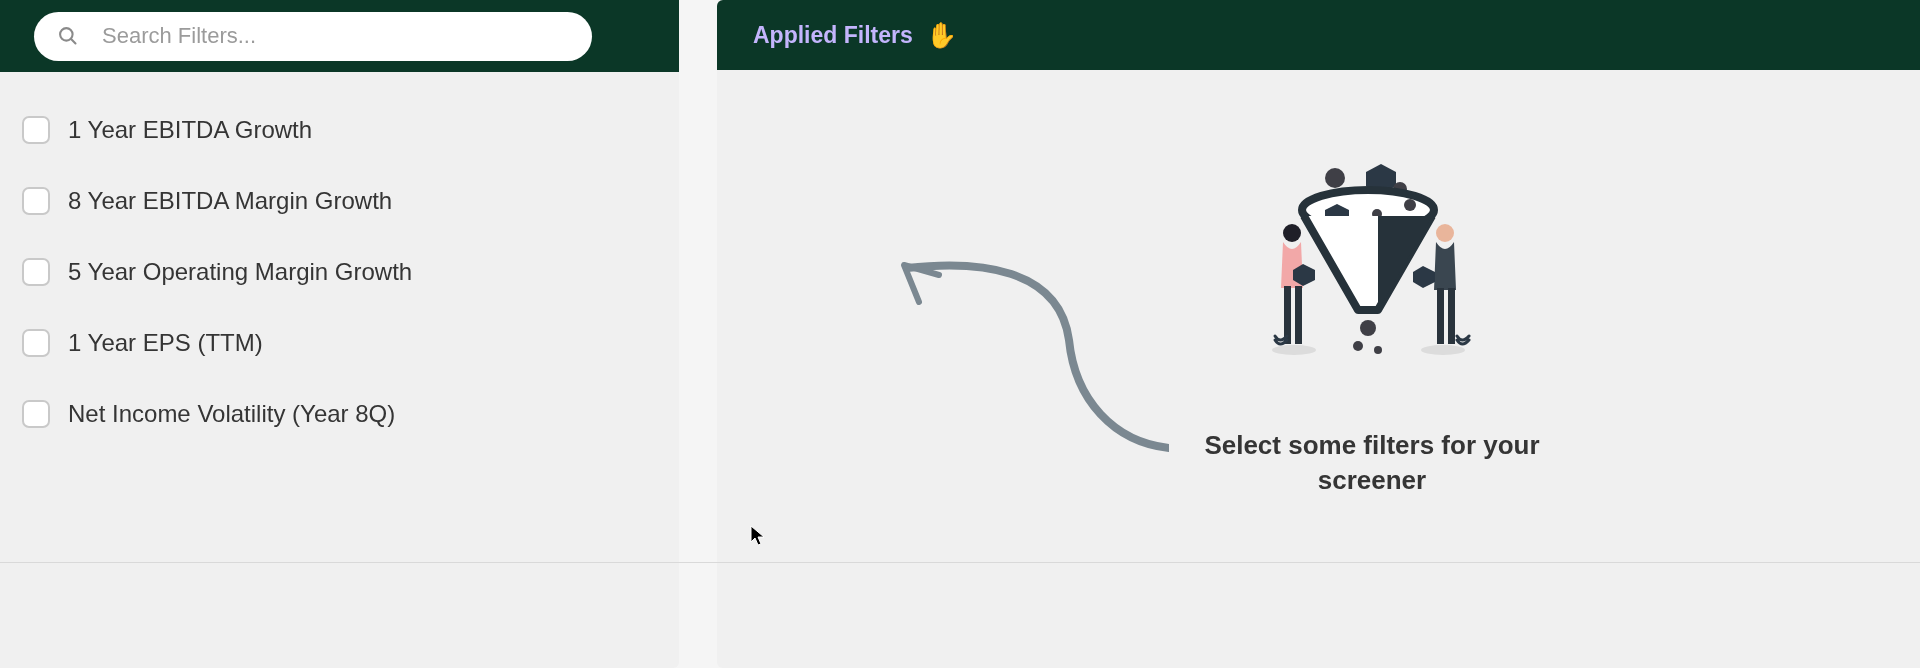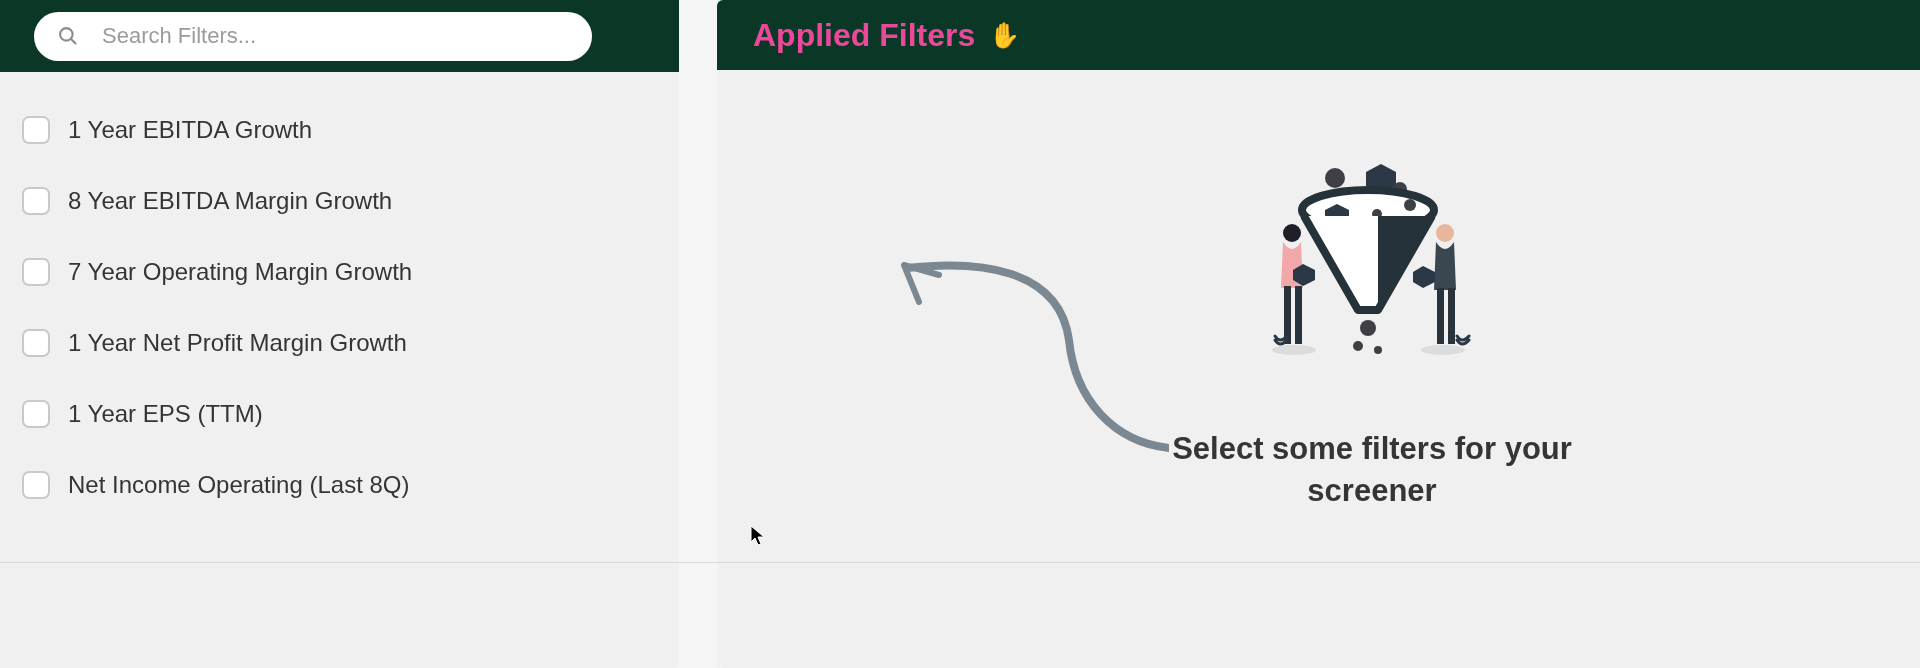--- a/index.html
+++ b/index.html
@@ -38,22 +38,22 @@
 
   .header-right {
     background: #0b3727;
     height: 70px;
     display: flex;
     align-items: center;
     padding: 0 0 0 36px;
     border-top-left-radius: 6px;
   }
   .applied-title {
-    color: #ec4899;
-    font-size: 32px;
+    color: #c4b5fd;
+    font-size: 23px;
     font-weight: 700;
     margin-right: 14px;
   }
   .hand-emoji { font-size: 25px; }
 
   .filter-list {
     background: #f0f0f0;
     flex: 1;
     padding: 22px 0 0 22px;
     overflow: hidden;
@@ -100,21 +100,21 @@
     width: 206px;
     height: 200px;
   }
 
   .empty-text {
     position: absolute;
     left: 455px;
     top: 358px;
     width: 400px;
     text-align: center;
-    font-size: 31px;
+    font-size: 26px;
     font-weight: 600;
     color: #353535;
     line-height: 1.35;
   }
 
   .cursor {
     position: absolute;
     left: 750px;
     top: 525px;
     pointer-events: none;
@@ -149,33 +149,29 @@
       <div class="filter-item">
         <div class="checkbox"></div>
         <span class="filter-label">1 Year EBITDA Growth</span>
       </div>
       <div class="filter-item">
         <div class="checkbox"></div>
         <span class="filter-label">8 Year EBITDA Margin Growth</span>
       </div>
       <div class="filter-item">
         <div class="checkbox"></div>
-        <span class="filter-label">7 Year Operating Margin Growth</span>
-      </div>
-      <div class="filter-item">
-        <div class="checkbox"></div>
-        <span class="filter-label">1 Year Net Profit Margin Growth</span>
+        <span class="filter-label">5 Year Operating Margin Growth</span>
       </div>
       <div class="filter-item">
         <div class="checkbox"></div>
         <span class="filter-label">1 Year EPS (TTM)</span>
       </div>
       <div class="filter-item">
         <div class="checkbox"></div>
-        <span class="filter-label">Net Income Operating (Last 8Q)</span>
+        <span class="filter-label">Net Income Volatility (Year 8Q)</span>
       </div>
     </div>
   </div>
 
   <div class="panel-right">
     <div class="header-right">
       <span class="applied-title">Applied Filters</span>
       <span class="hand-emoji">✋</span>
     </div>
     <div class="applied-body">

